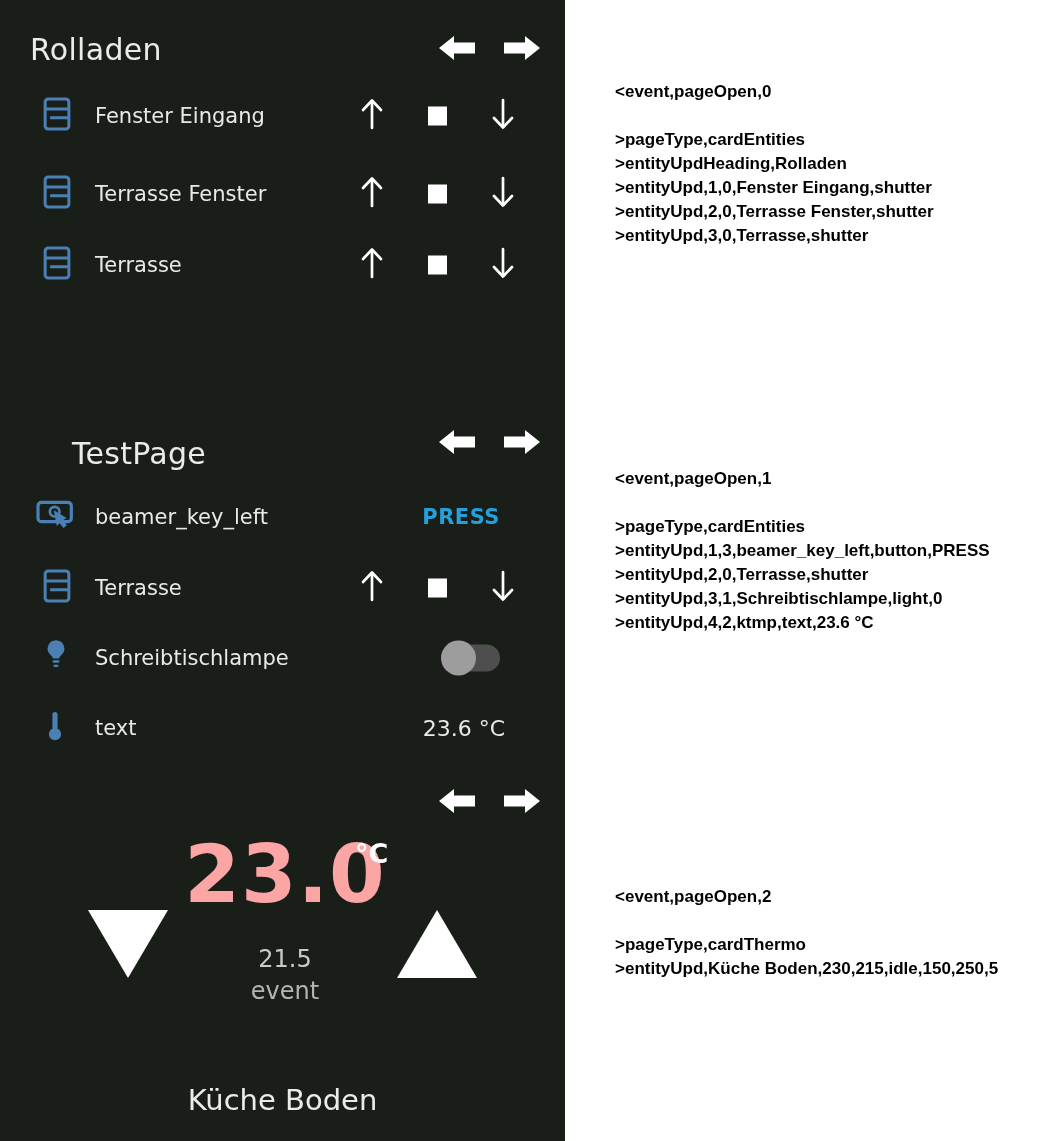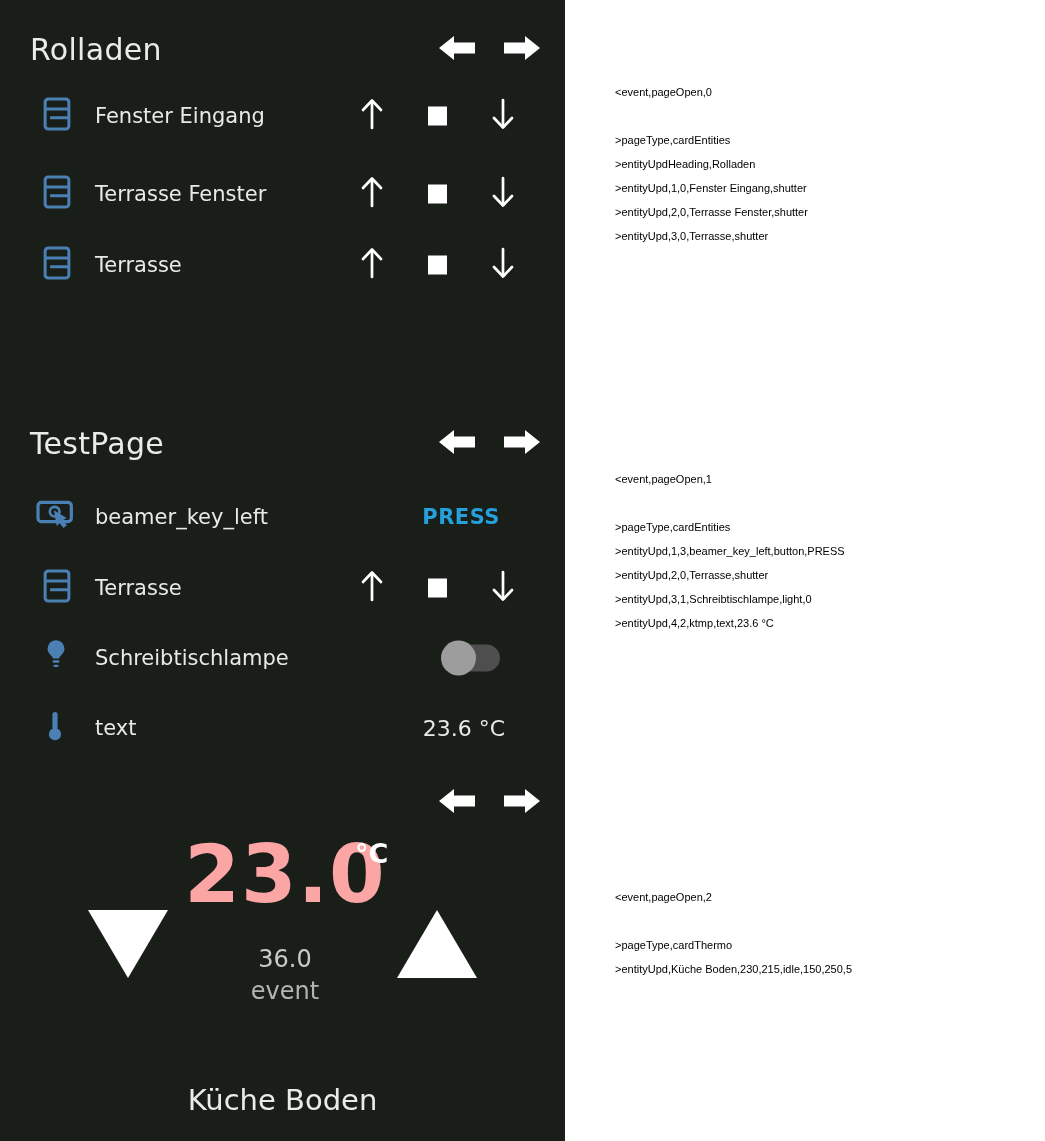--- a/index.html
+++ b/index.html
@@ -30,21 +30,21 @@
   
   #thermo-temp { position:absolute; left:140px; top:828px; width:290px; text-align:center; color:#fca5a5; font-size:80px; font-weight:700; letter-spacing:1px; }
   #thermo-unit { position:absolute; left:355px; top:838px; color:#ffffff; font-size:27px; font-weight:700; }
   #thermo-target { position:absolute; left:140px; top:945px; width:290px; text-align:center; color:#c9cbc9; font-size:24px; }
   #thermo-state  { position:absolute; left:140px; top:977px; width:290px; text-align:center; color:#b3b5b3; font-size:24px; }
   #thermo-title  { position:absolute; left:0px; top:1083px; width:565px; text-align:center; color:#eaecea; font-size:29px; }
   .tri-down { position:absolute; left:88px; top:910px; width:0; height:0; border-left:40px solid transparent; border-right:40px solid transparent; border-top:68px solid #ffffff; cursor:pointer; }
   .tri-up   { position:absolute; left:397px; top:910px; width:0; height:0; border-left:40px solid transparent; border-right:40px solid transparent; border-bottom:68px solid #ffffff; cursor:pointer; }
 
   
-  .proto-block { position:absolute; left:615px; width:425px; color:#000000; font-family:"Liberation Sans","DejaVu Sans",sans-serif; font-weight:400; font-size:11px; line-height:24px; white-space:nowrap; }
+  .proto-block { position:absolute; left:615px; width:425px; color:#000000; font-family:"Liberation Sans","DejaVu Sans",sans-serif; font-weight:700; font-size:17px; line-height:24px; white-space:nowrap; }
   .proto-event { margin-bottom:24px; }
 </style>
 </head>
 <body>
 
 <div id="stage">
   <div id="panel">
 
     <div class="card-header-title" style="top:32px;">Rolladen</div>
     <div class="nav-arrow" style="left:439px; top:33px;">
@@ -111,21 +111,21 @@
             <path d="M13 32 V6"></path>
             <path d="M4 14 L13 4.5 L22 14"></path>
           </svg></span>
       <span class="ctl-stop"></span>
       <span class="ctl-down"><svg width="26" height="36" viewBox="0 0 26 36" fill="none" stroke="#fff" stroke-width="2.7" stroke-linecap="round" stroke-linejoin="round">
             <path d="M13 4 V30"></path>
             <path d="M4 22 L13 31.5 L22 22"></path>
           </svg></span>
     </div>
 
-    <div class="card-header-title" style="top:426px;">TestPage</div>
+    <div class="card-header-title" style="top:436px;margin-left:42px;">TestPage</div>
     <div class="nav-arrow" style="left:439px; top:427px;">
       <span><svg width="37" height="30" viewBox="0 0 37 30">
             <path d="M0 15 L15 3 L15 9.5 L36 9.5 L36 20.5 L15 20.5 L15 27 Z" fill="#fff"></path>
           </svg></span>
     </div>
     <div class="nav-arrow" style="left:503px; top:427px;">
       <span><svg width="37" height="30" viewBox="0 0 37 30">
             <path d="M37 15 L22 3 L22 9.5 L1 9.5 L1 20.5 L22 20.5 L22 27 Z" fill="#fff"></path>
           </svg></span>
     </div>
@@ -195,21 +195,21 @@
     <div class="nav-arrow" style="left:503px; top:786px;">
       <span><svg width="37" height="30" viewBox="0 0 37 30">
             <path d="M37 15 L22 3 L22 9.5 L1 9.5 L1 20.5 L22 20.5 L22 27 Z" fill="#fff"></path>
           </svg></span>
     </div>
 
     <div id="thermo-temp">23.0</div>
     <div id="thermo-unit">°C</div>
     <div class="tri-down"></div>
     <div class="tri-up"></div>
-    <div id="thermo-target">36.0</div>
+    <div id="thermo-target">21.5</div>
     <div id="thermo-state">event</div>
     <div id="thermo-title">Küche Boden</div>
   </div>
 
   <div class="proto-block" style="top:80px;">
     <div class="proto-event">&lt;event,pageOpen,0</div>
     <div>&gt;pageType,cardEntities</div>
     <div>&gt;entityUpdHeading,Rolladen</div>
     <div>&gt;entityUpd,1,0,Fenster Eingang,shutter</div>
     <div>&gt;entityUpd,2,0,Terrasse Fenster,shutter</div>

